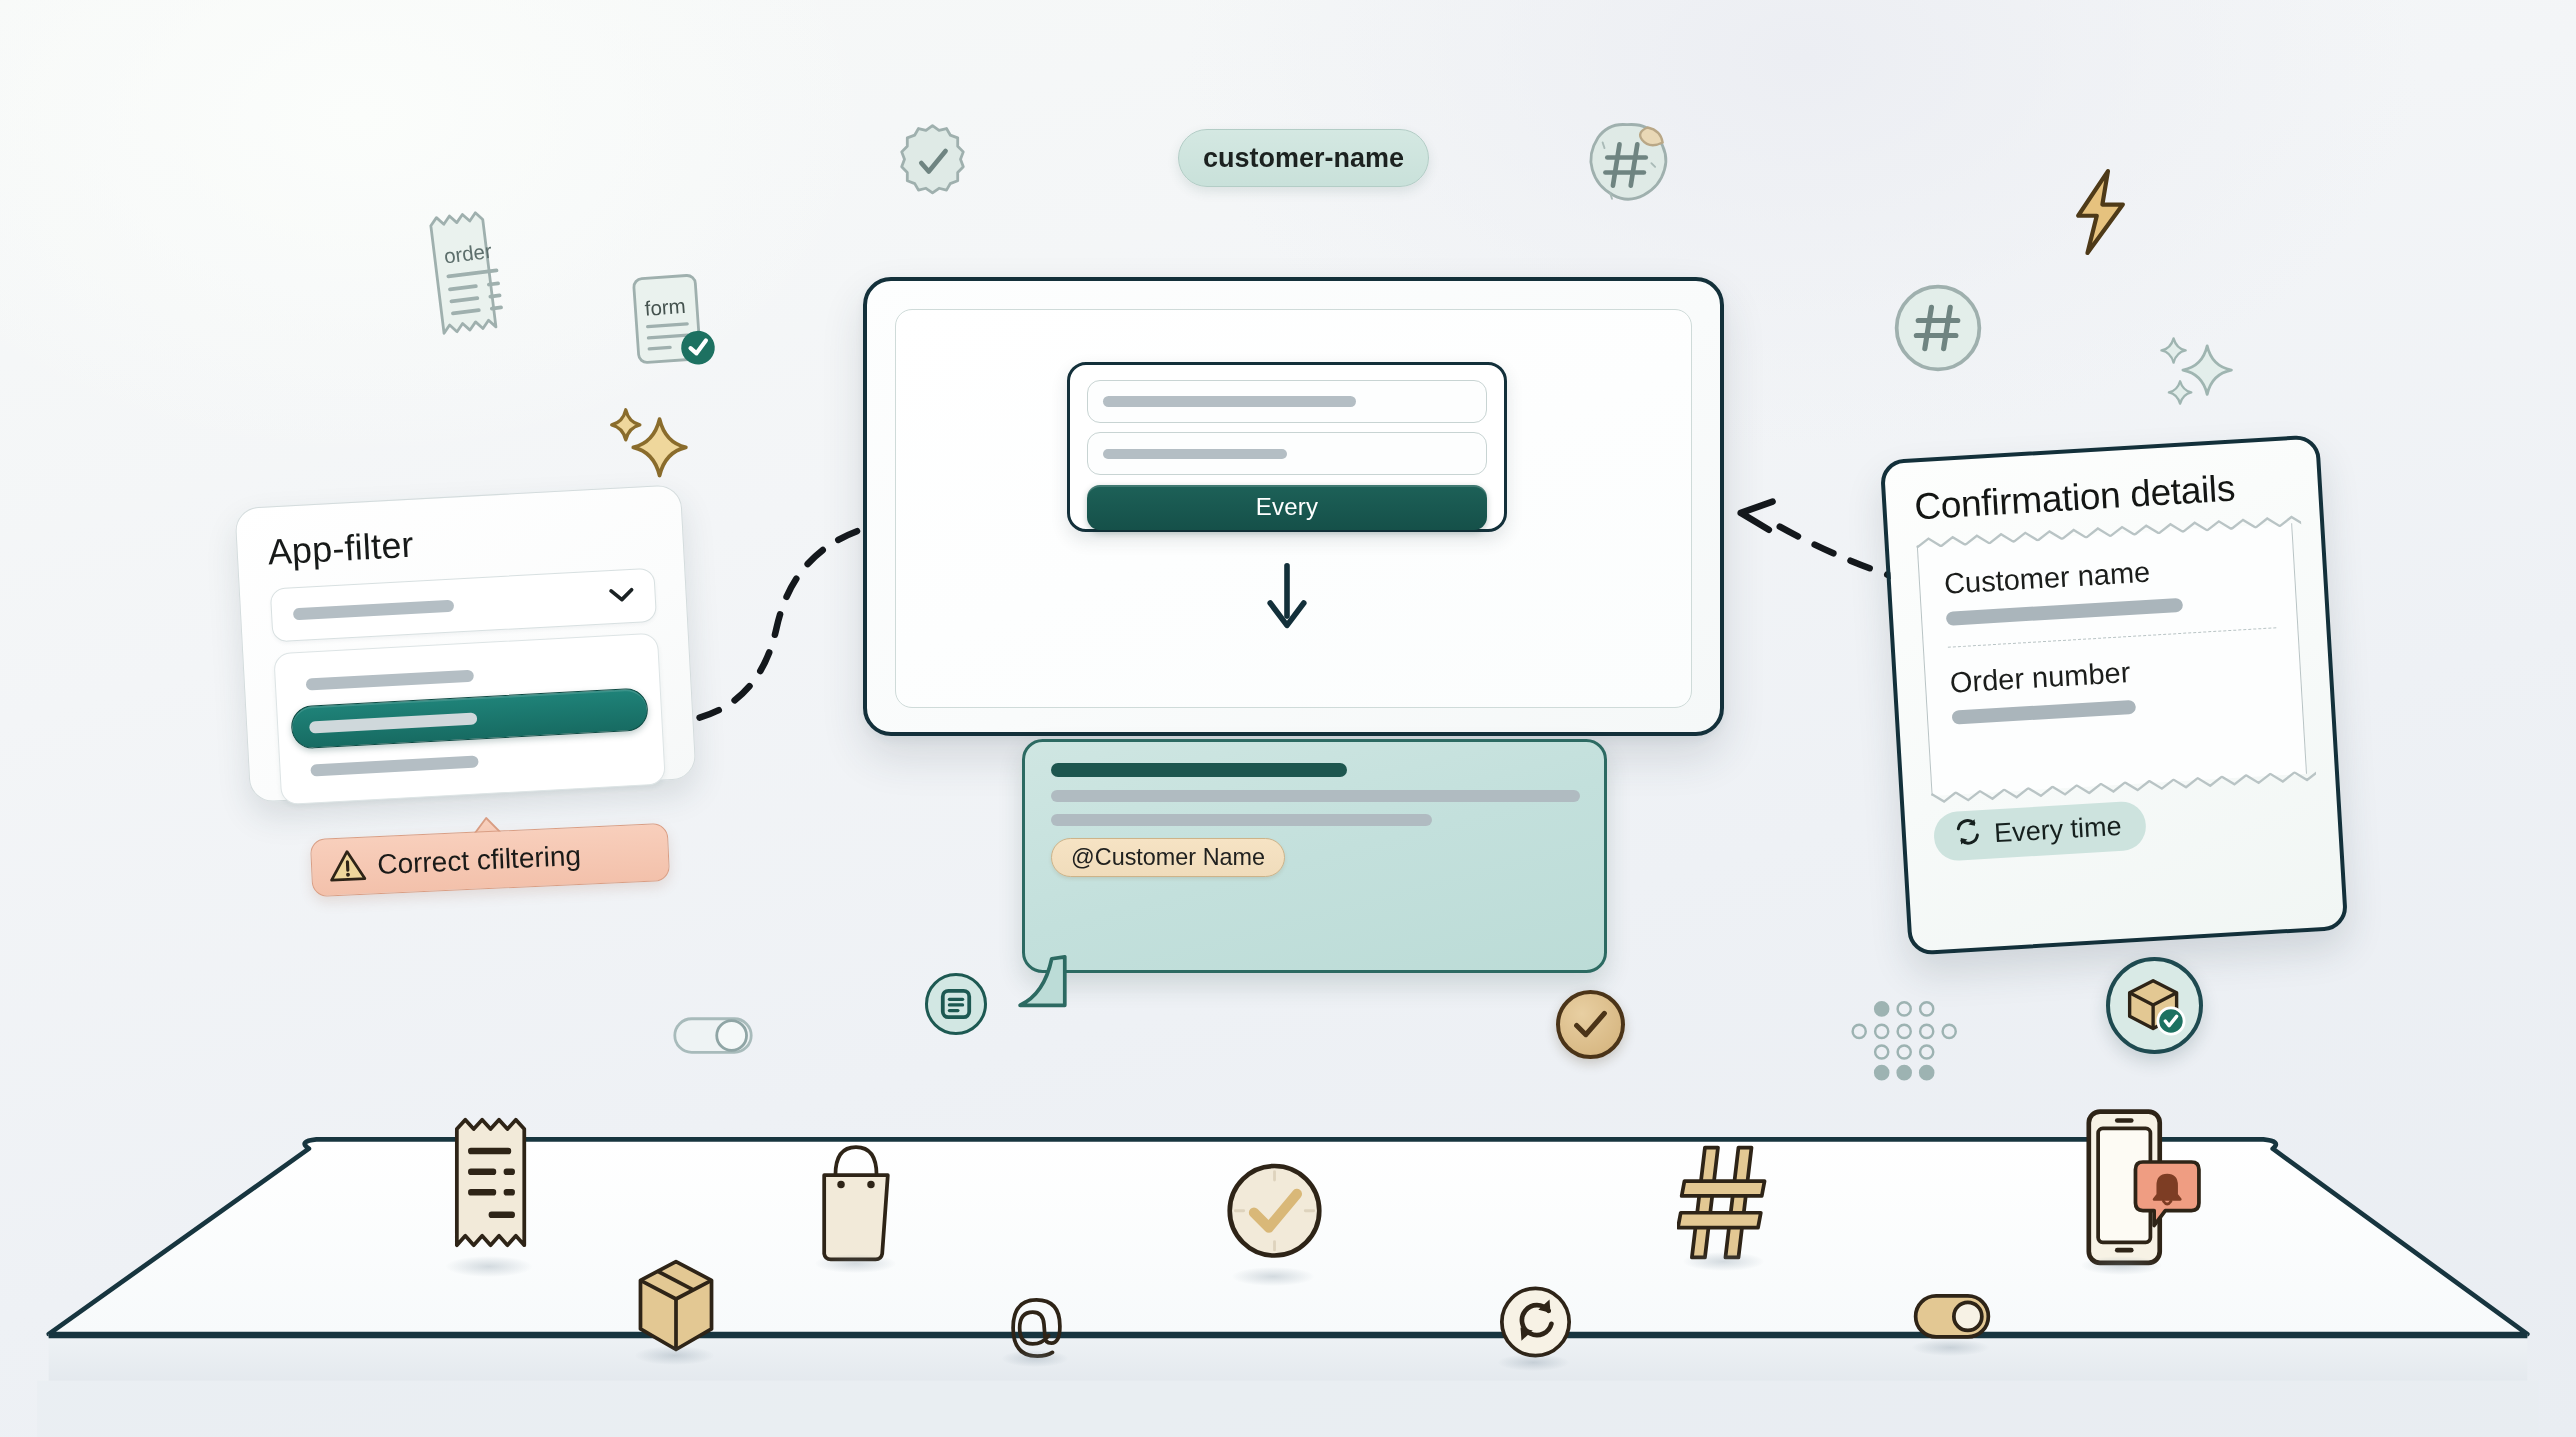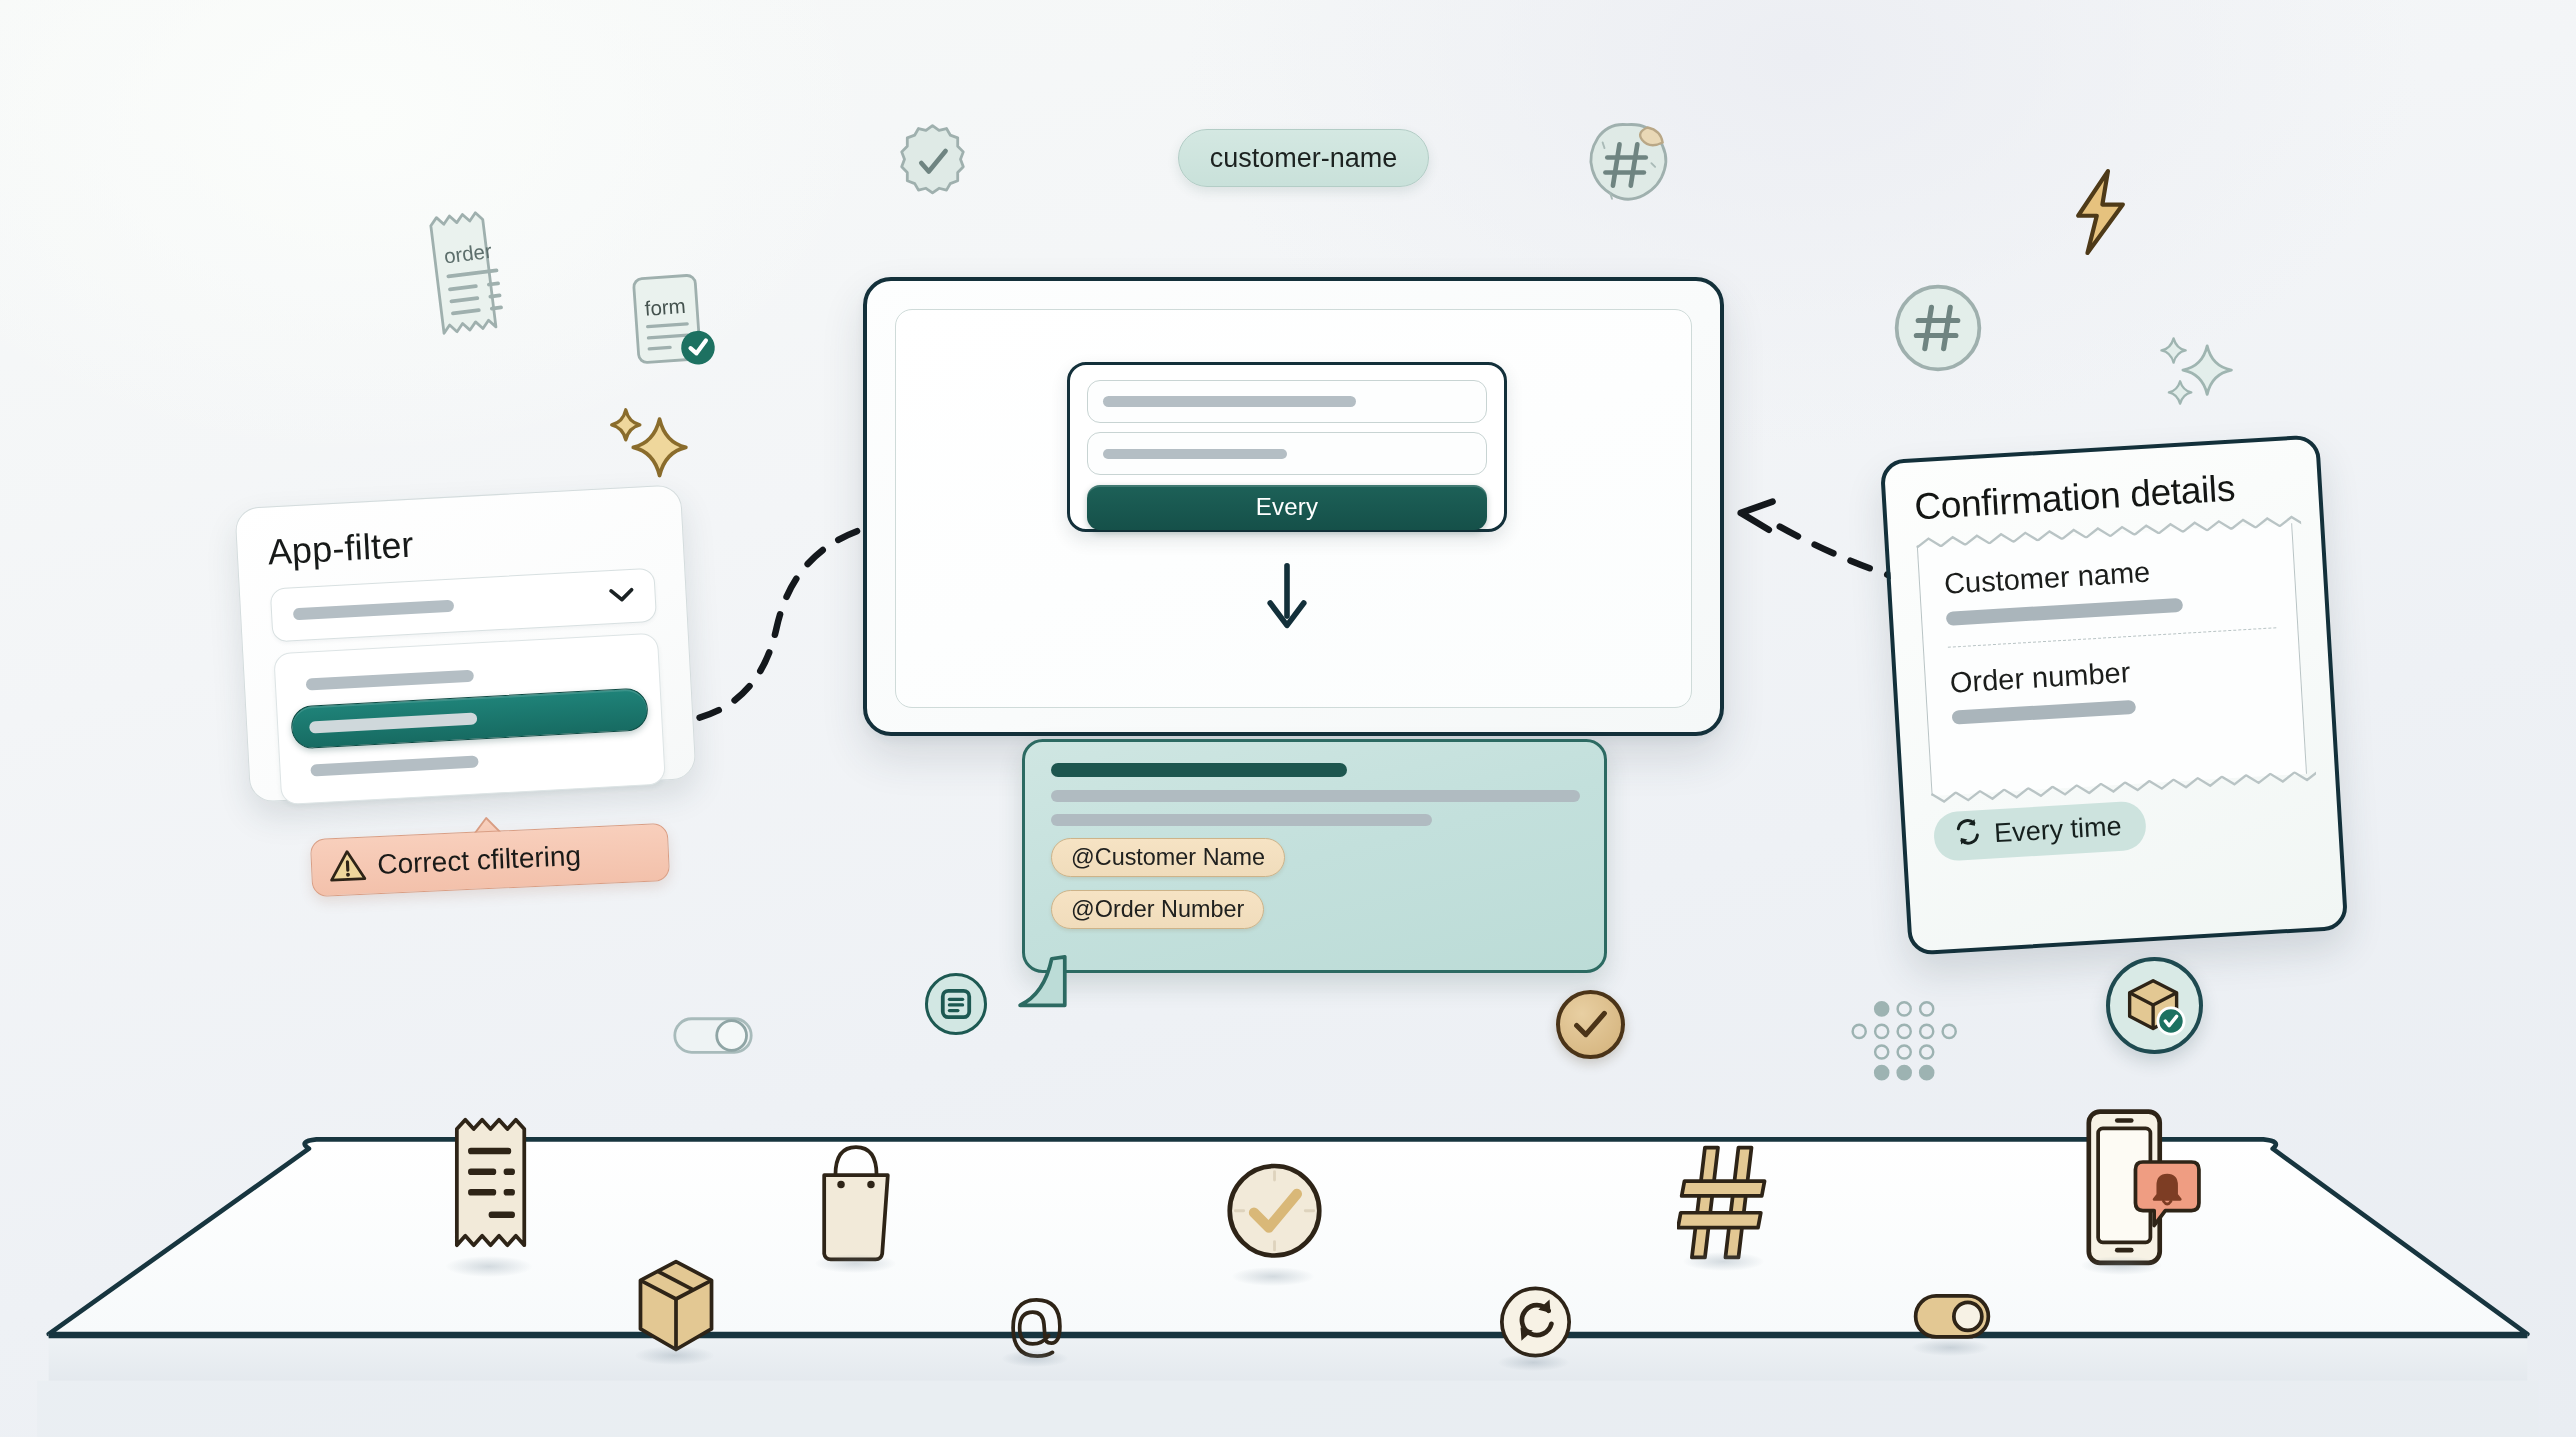--- a/index.html
+++ b/index.html
@@ -197,20 +197,21 @@
 
   
   #name-pill {
     left: 1178px; top: 129px; width: 251px; height: 58px;
     background: linear-gradient(180deg,#d4e8e2 0%,#c9e1da 100%);
     border: 1.9px solid #b3cdc6;
     border-radius: 29px;
     display:flex; align-items:center; justify-content:center;
     font-size: 27px; color:#1c2220;
     box-shadow: 0 4.7px 11.2px rgba(40,80,75,.12);
+    font-weight: bold;
   }
 
   
   .decor { pointer-events: none; }
   #order-receipt { left: 426px; top: 208px; width: 94px; height: 140px; transform: rotate(-7deg);}
   #form-doc { left: 629px; top: 271px; width: 86px; height: 103px; transform: rotate(-4deg);}
   #seal-check { left: 896px; top: 122px; width: 73px; height: 84px; }
   #hash-blob { left: 1582px; top: 120px; width: 90px; height: 90px; }
   #hash-circle { left: 1891px; top: 281px; width: 94px; height: 94px; }
   #bolt { left: 2067px; top: 167px; width: 67px; height: 90px; }
@@ -544,23 +545,20 @@
     </svg>
   </div>
 
   <div id="bubble" class="abs">
     <div class="bar-dark"></div>
     <div class="bar-grey" style="width:100%;"></div>
     <div class="bar-grey" style="width:72%;"></div>
     <div style="margin-top:5.6px;">
       <div class="chip">@Customer Name</div>
     </div>
-    <div>
-      <div class="chip">@Order Number</div>
-    </div>
   </div>
 
   <div id="bubble-tail" class="abs">
     <svg width="51" height="54" viewBox="0 0 54 58">
       <path d="M52 2 L52 54 L4 54 Q 30 42 38 4 Z" fill="#bcdcd7" stroke="#2c6a62" stroke-width="4" stroke-linejoin="round"></path>
     </svg>
   </div>
 
   <div id="doc-badge" class="abs">
     <svg width="34" height="34" viewBox="0 0 36 36">

